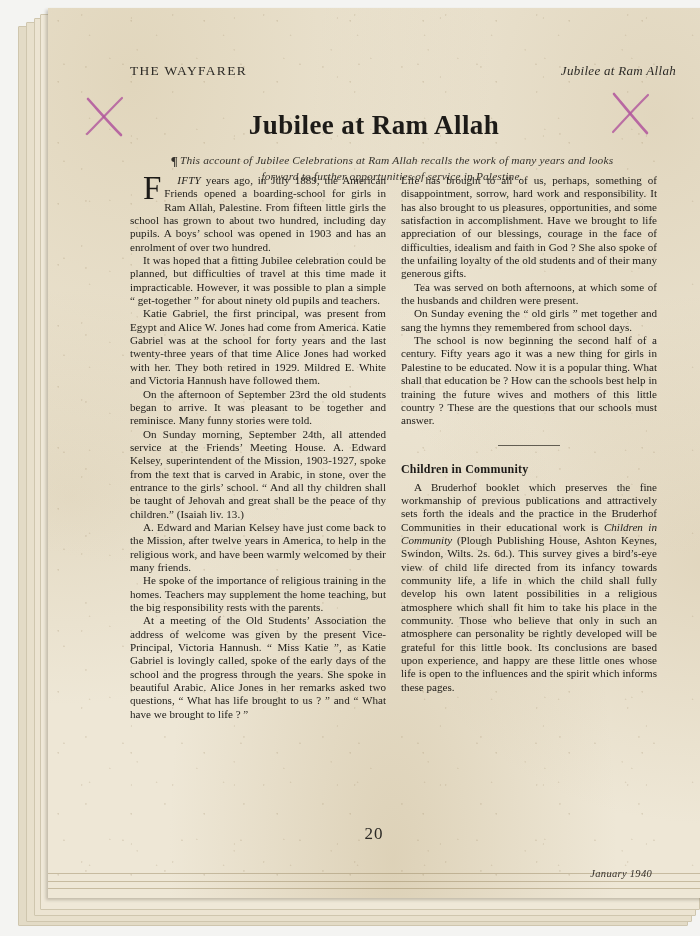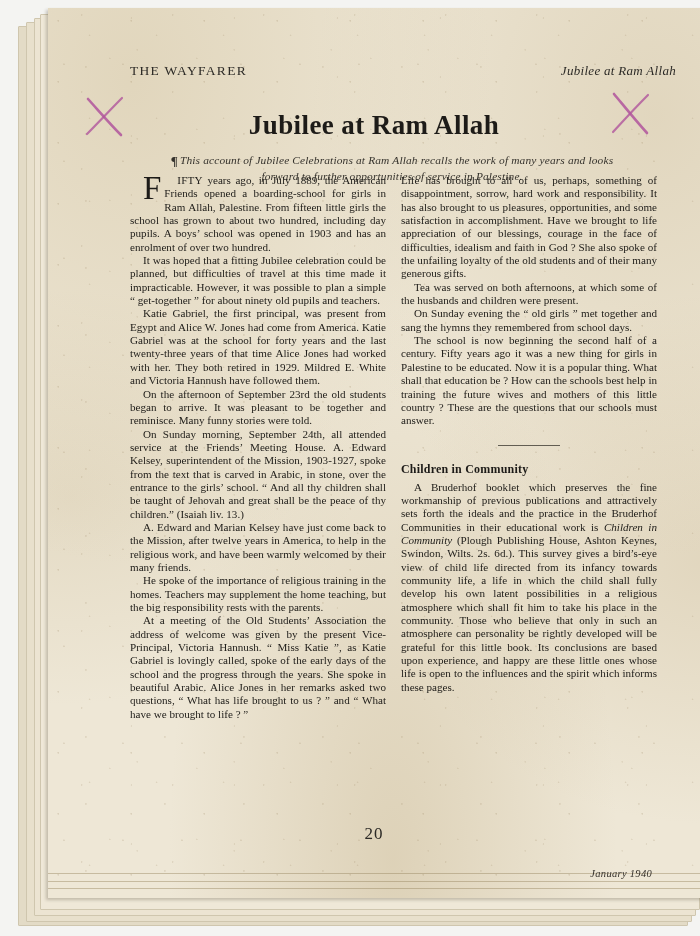--- a/index.html
+++ b/index.html
@@ -191,21 +191,21 @@
   }
   .dropcap {
     float: left;
     font-size: 33px;
     line-height: 27px;
     padding: 1px 3px 0 0;
     font-family: "Liberation Serif", serif;
     color: #1d1b18;
     font-weight: normal;
   }
-  .smallcaps-lead { letter-spacing: .2px; }
+  .smallcaps-lead { letter-spacing: .2px; font-style: italic; }
 
   
   .section-rule {
     width: 62px;
     height: 1px;
     background: #4a463d;
     margin: 17px auto 16px auto;
     opacity: .85;
   }
   .subhead {

